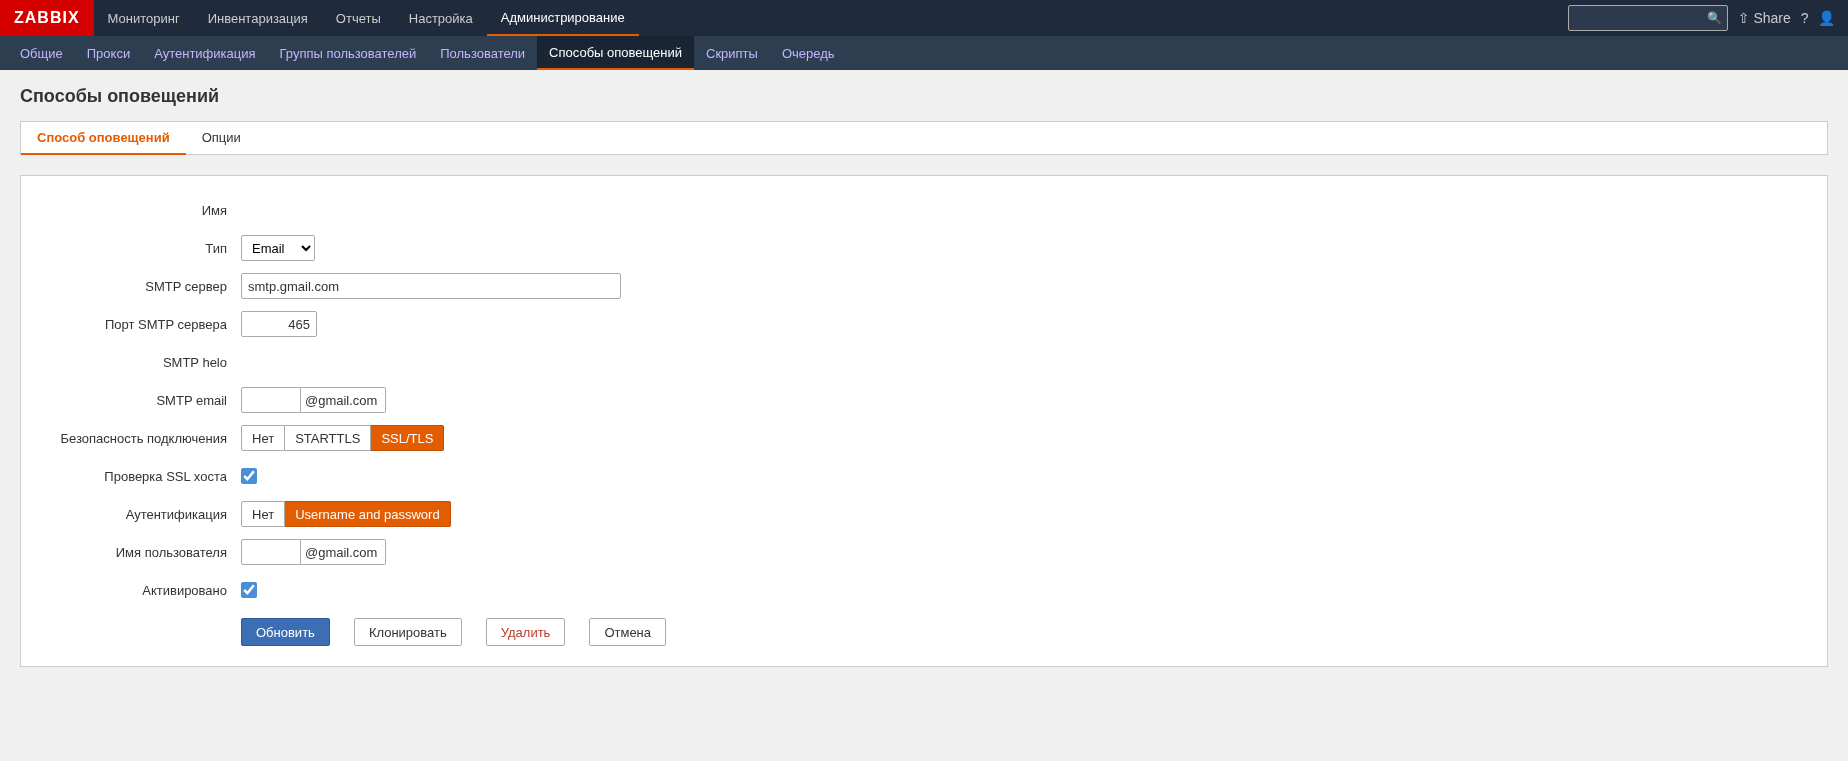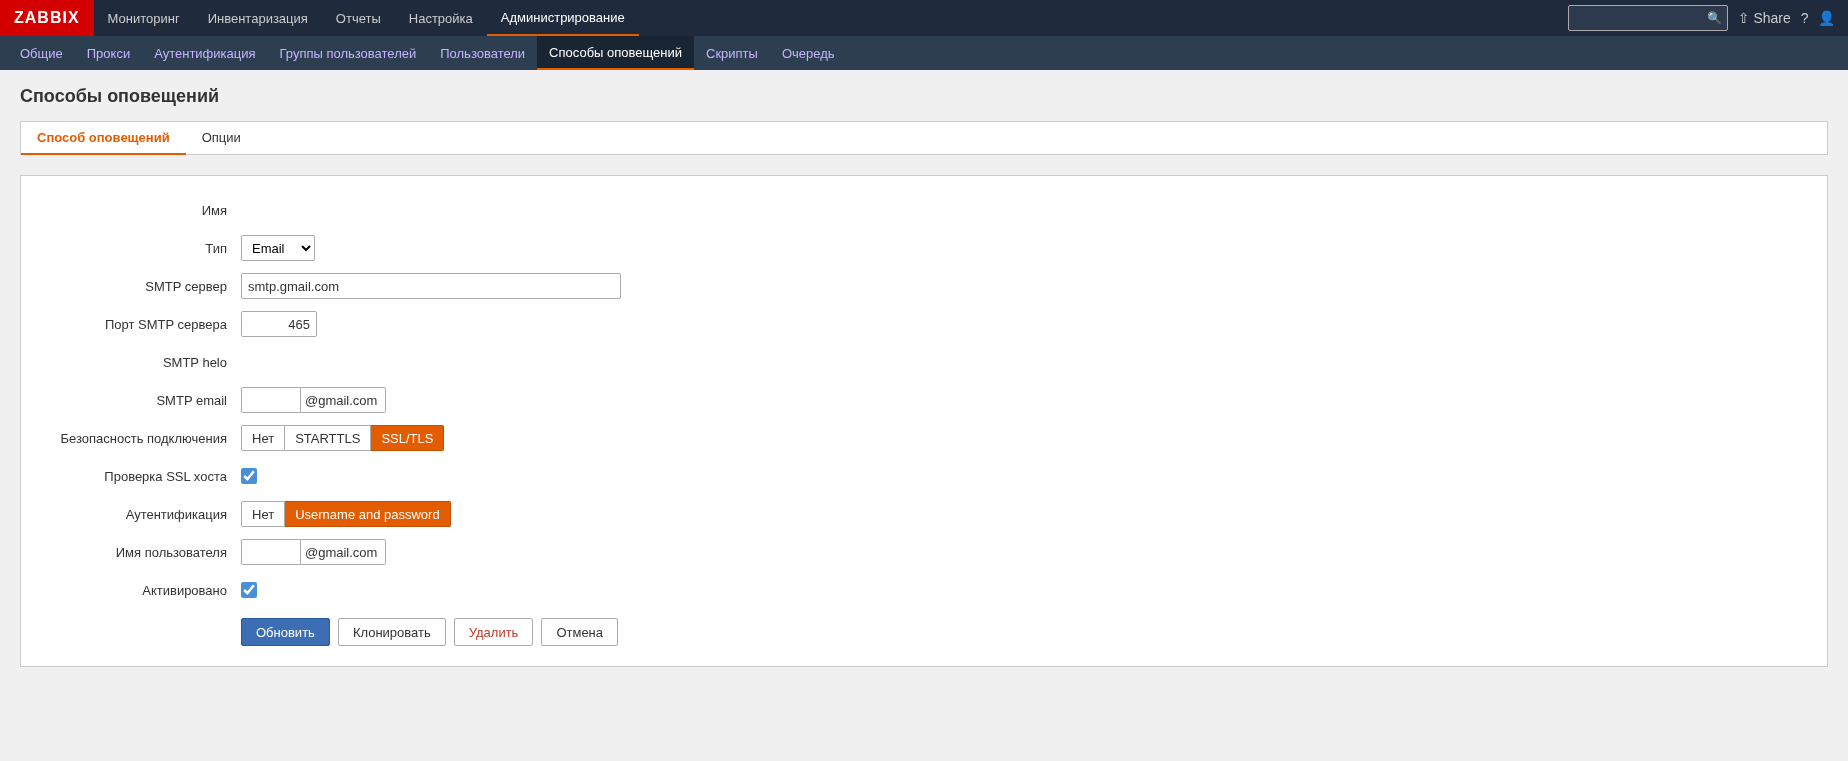--- a/index.html
+++ b/index.html
@@ -237,21 +237,21 @@
       border-color: #aaa;
     }
     .btn-danger {
       background: #fff;
       color: #c0392b;
       border-color: #aaa;
     }
 
     .buttons-row {
       display: flex;
-      gap: 8px;
+      gap: 24px;
       align-items: center;
       margin-top: 14px;
       margin-left: 220px;
     }
 
     
     .email-split {
       display: flex;
       align-items: center;
     }

